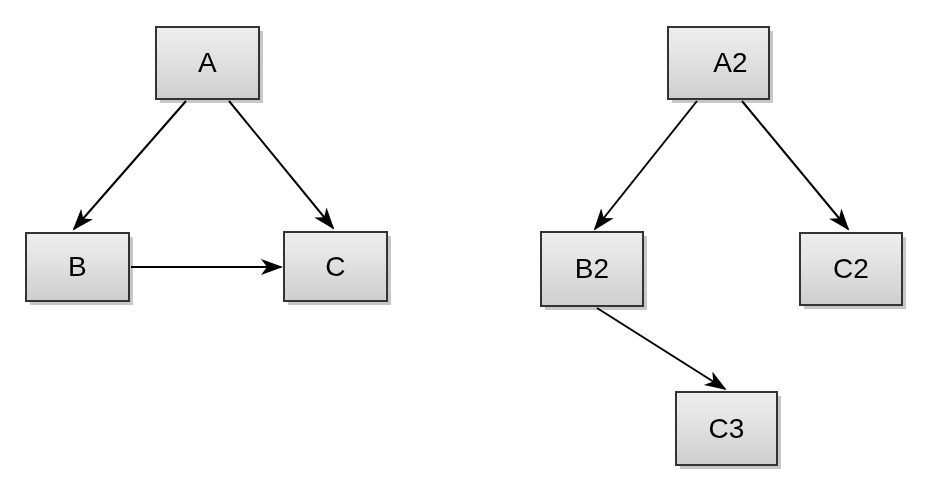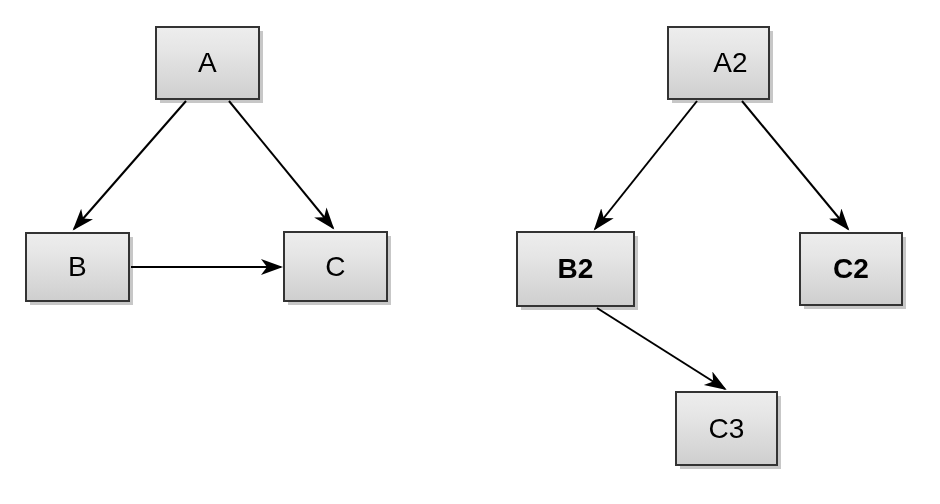--- a/index.html
+++ b/index.html
@@ -76,24 +76,24 @@
       </div>
       <div class="node" style="left: 25px; top: 232px; width: 105px; height: 70px;">
         <span class="node-label">B</span>
       </div>
       <div class="node" style="left: 283px; top: 231px; width: 105px; height: 71px;">
         <span class="node-label">C</span>
       </div>
       <div class="node" style="left: 667px; top: 26px; width: 103px; height: 74px; padding-left: 24px;">
         <span class="node-label">A2</span>
       </div>
-      <div class="node" style="left: 516px; top: 231px; width: 119px; height: 76px; font-weight: bold;">
+      <div class="node" style="left: 540px; top: 231px; width: 104px; height: 76px;">
         <span class="node-label">B2</span>
       </div>
-      <div class="node" style="left: 799px; top: 232px; width: 104px; height: 74px; font-weight: bold;">
+      <div class="node" style="left: 799px; top: 232px; width: 104px; height: 74px;">
         <span class="node-label">C2</span>
       </div>
       <div class="node" style="left: 675px; top: 391px; width: 103px; height: 75px; text-align: center;">
         <span class="node-label">C3</span>
       </div>
     </div>
 
 </div>
 
 </body></html>

